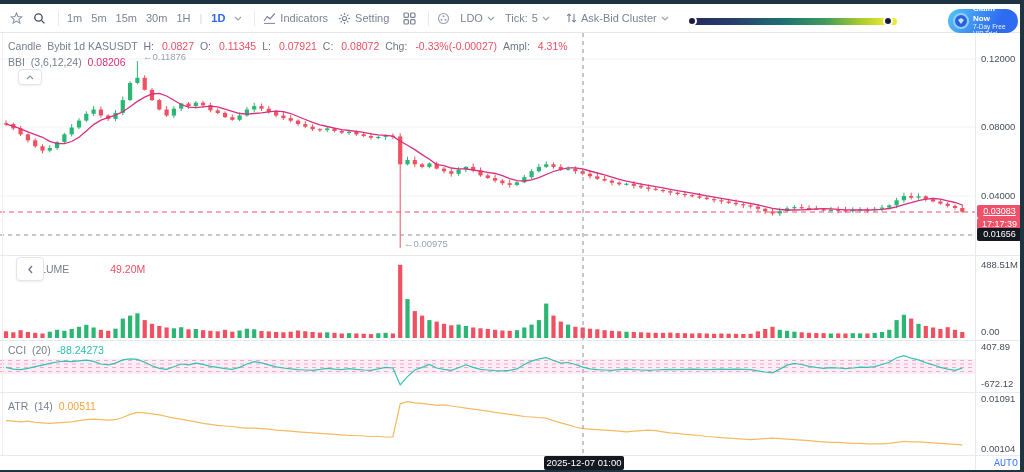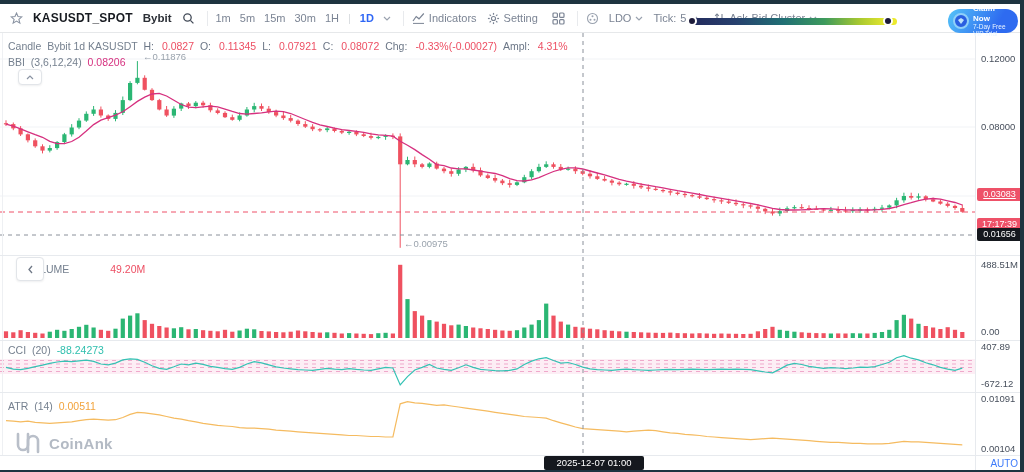--- a/index.html
+++ b/index.html
@@ -56,44 +56,40 @@
               cursor:pointer; z-index:7; }
 
   .axis-col { position:absolute; left:976px; top:0; width:48px; height:439px; z-index:5; font-size:9.5px; color:#474f5c; }
   .ax-lbl { position:absolute; left:5px; height:10px; line-height:10px; cursor:ns-resize; }
   .badge { position:absolute; left:1px; width:45px; height:13px; line-height:13px; text-align:center;
            font-size:9px; border-radius:2px; z-index:6; }
   .badge-red { background:#ee5168; color:#fff; }
   .badge-black { background:#15181e; color:#fff;text-align:center; }
   .auto-lbl { position:absolute; right:6px; color:#3e7bfa; font-size:10px; cursor:pointer; }
 
-  .time-badge { position:absolute; left:544px; top:456px; width:100px; height:14px; line-height:14px;
+  .time-badge { position:absolute; left:544px; top:456px; width:80px; height:14px; line-height:14px;
                 background:#15181e; color:#fff; font-size:9.5px; text-align:center; border-radius:2px; z-index:8; }
 
   .watermark { position:absolute; left:14px; top:399px; display:flex; align-items:center; gap:7px; z-index:1; }
   .wm-text { font-size:15px; font-weight:bold; color:#b3bac4; letter-spacing:.3px; }
 </style>
 </head>
 <body>
 
 <div class="screen">
 
   <div class="edge edge-top"></div>
   <div class="edge edge-right"></div>
   <div class="edge edge-bottom"></div>
 
   <div class="toolbar">
     <span class="tb-item">
       <svg class="ic" width="13" height="13" viewBox="0 0 12 12">
           <path d="M6 1 L7.4 4.2 L10.9 4.5 L8.2 6.8 L9.1 10.3 L6 8.4 L2.9 10.3 L3.8 6.8 L1.1 4.5 L4.6 4.2 Z" fill="none" stroke="#8a93a2" stroke-width="1"></path>
         </svg>
-    </span>
-    <span class="tb-item">
-      <span class="symbol">KASUSDT_SPOT</span>
-      <span class="exchange">Bybit</span>
     </span>
     <span class="tb-item">
       <svg class="ic" width="13" height="13" viewBox="0 0 13 13">
           <circle cx="5.5" cy="5.5" r="3.7" fill="none" stroke="#434b58" stroke-width="1.3"></circle>
           <line x1="8.4" y1="8.4" x2="11.4" y2="11.4" stroke="#434b58" stroke-width="1.3"></line>
         </svg>
     </span>
     <span class="tb-sep"></span>
 
     <span class="tf">1m</span>
@@ -194,29 +190,20 @@
       </span>
       <span class="claim-txt">
         <span class="claim-l1">Claim Now</span>
         <span class="claim-l2">7-Day Free VIP Trial</span>
       </span>
     </span>
   </div>
 
   <div class="chart-wrap">
 
-    <div class="watermark">
-      <svg width="28" height="22" viewBox="0 0 28 22">
-          <g fill="none" stroke="#b9bfc9" stroke-width="2.6" stroke-linecap="round">
-            <path d="M4 2 v11 a5 5 0 0 0 10 0 V2"></path>
-            <path d="M14 20 v-11 a5 5 0 0 1 10 0 v11"></path>
-          </g>
-        </svg>
-      <span class="wm-text">CoinAnk</span>
-    </div>
 
     <svg id="chart-svg" width="975" height="439">
         <line x1="0" y1="26" x2="975" y2="26" stroke="#f1f3f6" stroke-width="1"></line>
         <line x1="0" y1="94" x2="975" y2="94" stroke="#f1f3f6" stroke-width="1"></line>
         <line x1="0" y1="163" x2="975" y2="163" stroke="#f1f3f6" stroke-width="1"></line>
         <rect x="0" y="326" width="975" height="15" fill="#f7c6dd" opacity="0.3"></rect>
         <line x1="0" y1="327.5" x2="975" y2="327.5" stroke="#efa9cb" stroke-width="1" stroke-dasharray="4,4"></line>
         <line x1="0" y1="331" x2="975" y2="331" stroke="#efa9cb" stroke-width="1" stroke-dasharray="4,4"></line>
         <line x1="0" y1="334.5" x2="975" y2="334.5" stroke="#efa9cb" stroke-width="1" stroke-dasharray="4,4"></line>
         <line x1="0" y1="338.5" x2="975" y2="338.5" stroke="#efa9cb" stroke-width="1" stroke-dasharray="4,4"></line>
@@ -672,28 +659,28 @@
     <div class="legend" style="left:8px; top:367px;">
       <span>ATR</span>
       <span class="lv">(14)</span>
       <span class="lv org-v">0.00511</span>
     </div>
 
     <div class="axis-col">
       <div class="ax-lbl" style="top:21px;">0.12000</div>
       <div class="ax-lbl" style="top:89px;">0.08000</div>
       <div class="ax-lbl" style="top:158px;">0.04000</div>
-      <div class="badge badge-red" style="top:155px;text-decoration:underline;">0.03083</div>
+      <div class="badge badge-red" style="top:172px;text-decoration:underline;">0.03083</div>
       <div class="badge badge-red" style="top:185px;">17:17:39</div>
       <div class="badge badge-black" style="top:195px;">0.01656</div>
       <div class="ax-lbl" style="top:227px;">488.51M</div>
       <div class="ax-lbl" style="top:294px;">0.00</div>
       <div class="ax-lbl" style="top:309px;">407.89</div>
       <div class="ax-lbl" style="top:346px;">-672.12</div>
       <div class="ax-lbl" style="top:361px;">0.01091</div>
       <div class="ax-lbl" style="top:411px;">0.00104</div>
-      <div class="auto-lbl" style="top:425px;">AUTO</div>
+      <div class="auto-lbl" style="top:425px;font-family:Liberation Mono, monospace;">AUTO</div>
     </div>
   </div>
 
   <div class="time-badge">2025-12-07 01:00</div>
 
 </div>
 
 </body></html>

